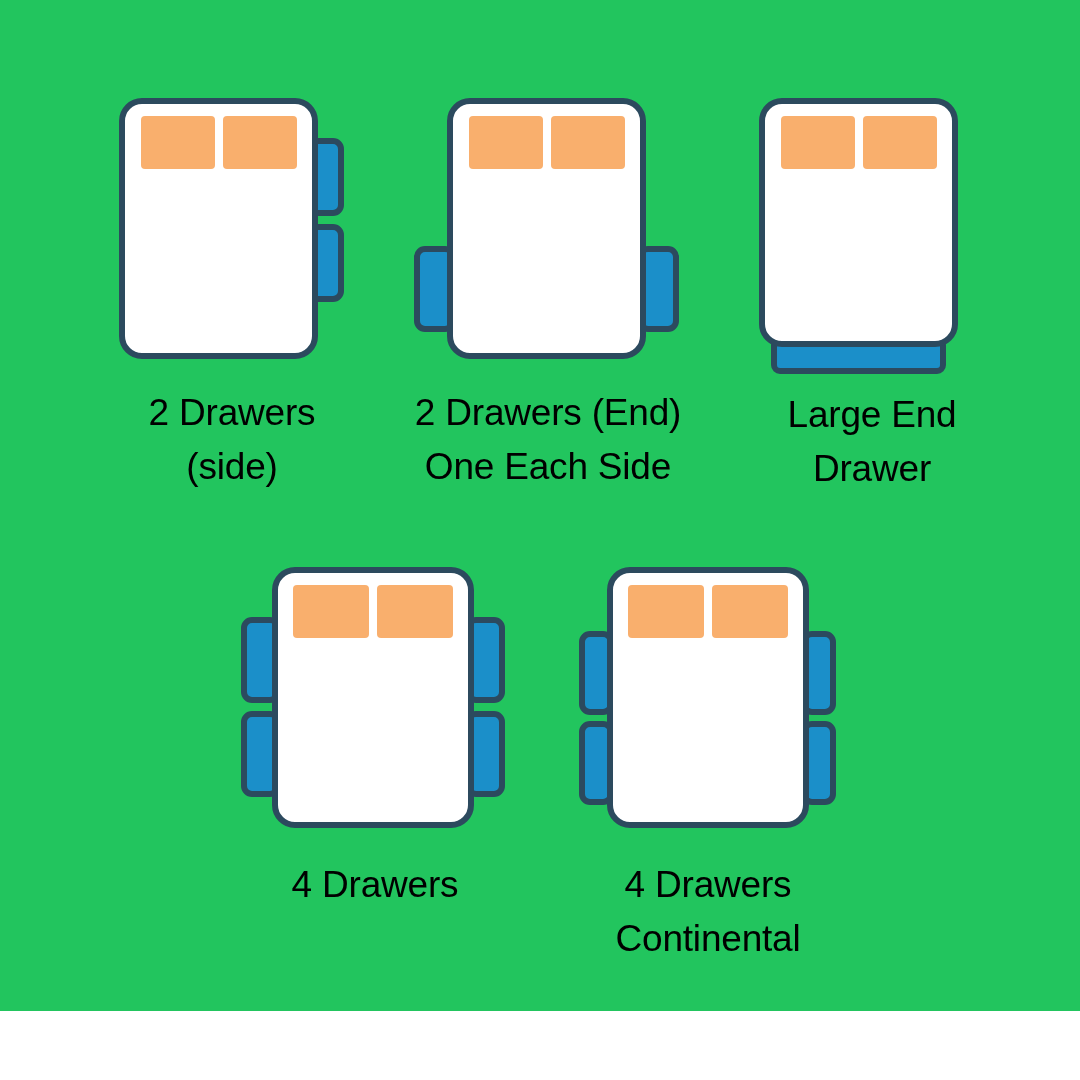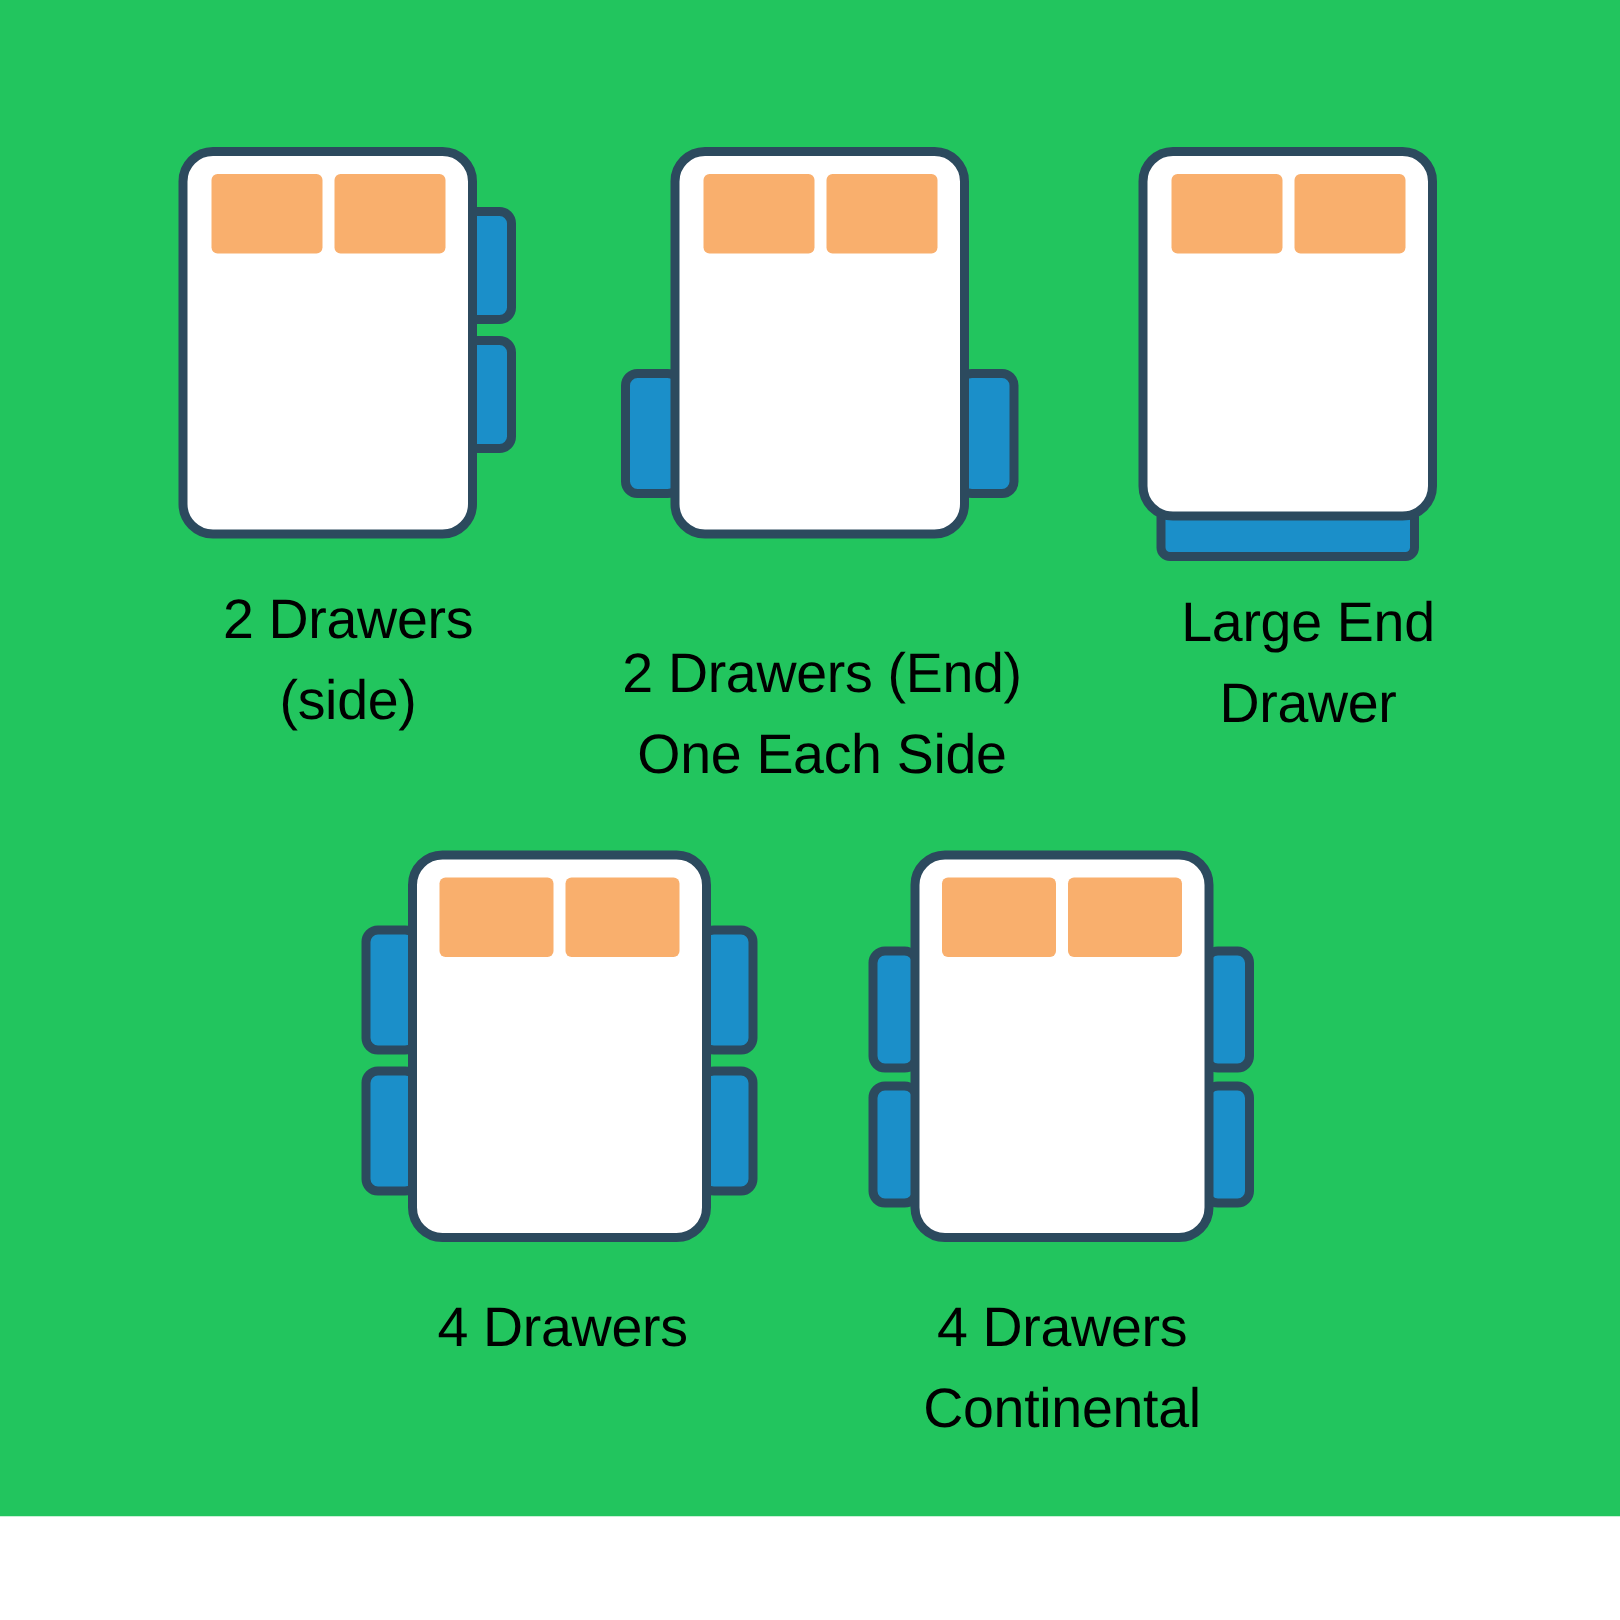--- a/index.html
+++ b/index.html
@@ -62,21 +62,21 @@
           <rect x="7" y="156" width="36" height="80" rx="8" ry="8" fill="#1b8fc9" stroke="#2c4a5e" stroke-width="6" stroke-linejoin="round"></rect>
           <rect x="230" y="156" width="36" height="80" rx="8" ry="8" fill="#1b8fc9" stroke="#2c4a5e" stroke-width="6" stroke-linejoin="round"></rect>
         </g>
         <rect x="40" y="8" width="193" height="255" rx="20" ry="20" fill="#ffffff" stroke="#2c4a5e" stroke-width="6" stroke-linejoin="round"></rect>
         <g>
           <rect x="59" y="23" width="74" height="53" rx="4" ry="4" fill="#f9af6d"></rect>
           <rect x="141" y="23" width="74" height="53" rx="4" ry="4" fill="#f9af6d"></rect>
         </g>
       </svg>
     </div>
-    <div class="bed-label" style="left: 378px; top: 386px; width: 340px; color: rgb(0, 0, 0); margin-top: 36px;">2 Drawers (End)
+    <div class="bed-label" style="left: 378px; top: 386px; width: 340px; color: rgb(0, 0, 0);">2 Drawers (End)
 One Each Side</div>
     <div class="bed-card" style="left: 752px; top: 93px; width: 240px; height: 290px;">
       <svg class="bed-svg" width="240" height="290" viewBox="0 0 240 290">
         <g>
           <rect x="22" y="246" width="169" height="32" rx="6" ry="6" fill="#1b8fc9" stroke="#2c4a5e" stroke-width="6" stroke-linejoin="round"></rect>
         </g>
         <rect x="10" y="8" width="193" height="243" rx="20" ry="20" fill="#ffffff" stroke="#2c4a5e" stroke-width="6" stroke-linejoin="round"></rect>
         <g>
           <rect x="29" y="23" width="74" height="53" rx="4" ry="4" fill="#f9af6d"></rect>
           <rect x="111" y="23" width="74" height="53" rx="4" ry="4" fill="#f9af6d"></rect>

